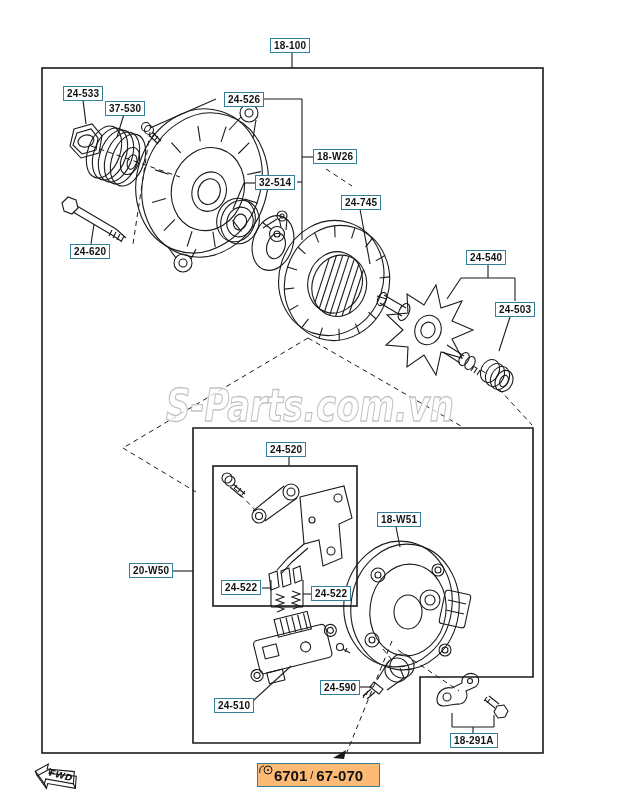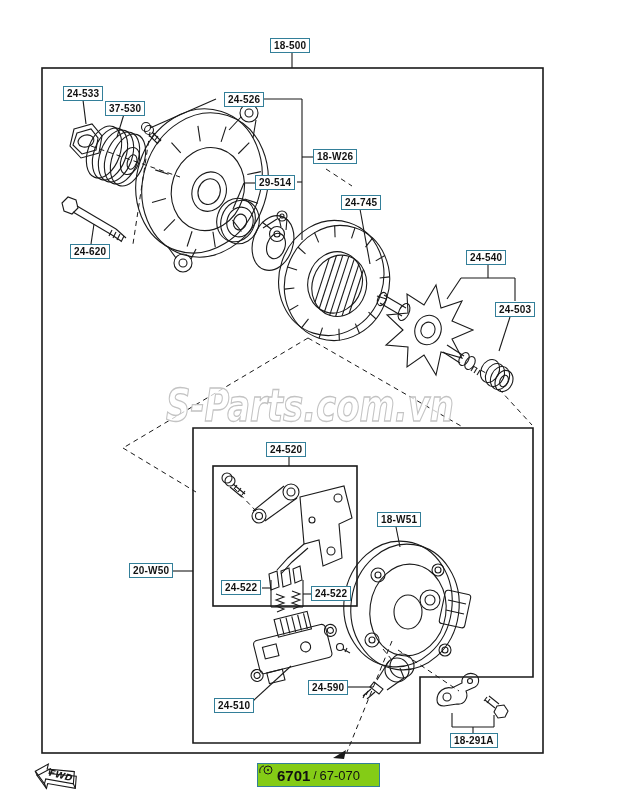--- a/index.html
+++ b/index.html
@@ -3,25 +3,25 @@
 <meta charset="utf-8">
 <style>
   html,body{margin:0;padding:0;background:#ffffff;}
   .stage{position:relative;width:618px;height:798px;background:#fff;overflow:hidden;
          font-family:"Liberation Sans",sans-serif;}
   .stage svg{position:absolute;left:0;top:0;}
   .plabel{position:absolute;background:#ffffff;border:1.5px solid var(--label-border,#337f99);
           color:#111;font-size:10px;font-weight:700;line-height:11px;padding:1px 3px;
           white-space:nowrap;letter-spacing:.2px;z-index:5;}
   .figure-ref{position:absolute;left:257px;top:763px;width:121px;height:22px;
-          background:#84cc16;border:1.6px solid var(--label-border,#337f99);
+          background:#fdba74;border:1.6px solid var(--label-border,#337f99);
           display:flex;align-items:center;justify-content:center;gap:3px;z-index:5;}
   .figure-ref .page{font-size:15px;font-weight:700;color:#111;line-height:1;}
   .figure-ref .sep{font-size:11px;color:#111;line-height:1;}
-  .figure-ref .section{font-size:13px;font-weight:400;color:#111;line-height:1;}
+  .figure-ref .section{font-size:15px;font-weight:700;color:#111;line-height:1;}
   .art line,.art path,.art ellipse,.art circle,.art rect,.art polyline,.art polygon{
     stroke:#1a1a1a;fill:none;stroke-width:1.1;}
   .art .dash{stroke-dasharray:5 4;stroke-width:1;}
   .art .fill{fill:#1a1a1a;stroke:none;}
   .art .thick{stroke-width:1.6;}
 </style>
 </head>
 <body>
 
 <div class="stage">
@@ -326,37 +326,37 @@
   <g transform="translate(36,760) rotate(14)">
     <polygon points="2,11 13,1 13,6 40,2 42,14 14,16 14,21" transform="translate(3,4)"></polygon>
     <polygon points="2,11 13,1 13,6 40,2 42,14 14,16 14,21" fill="#ffffff"></polygon>
     <line x1="2" y1="11" x2="5" y2="15"></line>
     <line x1="14" y1="21" x2="17" y2="25"></line>
     <line x1="42" y1="14" x2="45" y2="18"></line>
     <text x="16" y="12" font-size="9" font-weight="700" font-style="italic" font-family="DejaVu Sans, sans-serif" fill="#1a1a1a" stroke="none">FWD</text>
   </g>
 </svg>
 
-<div class="plabel" style="left:270px;top:38px">18-500</div>
+<div class="plabel" style="left:270px;top:38px">18-100</div>
 <div class="plabel" style="left:63px;top:86px">24-533</div>
 <div class="plabel" style="left:105px;top:101px">37-530</div>
 <div class="plabel" style="left:224px;top:92px">24-526</div>
 <div class="plabel" style="left:313px;top:149px">18-W26</div>
-<div class="plabel" style="left:255px;top:175px">29-514</div>
+<div class="plabel" style="left:255px;top:175px">32-514</div>
 <div class="plabel" style="left:341px;top:195px">24-745</div>
 <div class="plabel" style="left:466px;top:250px">24-540</div>
 <div class="plabel" style="left:495px;top:302px">24-503</div>
 <div class="plabel" style="left:70px;top:244px">24-620</div>
 <div class="plabel" style="left:266px;top:442px">24-520</div>
 <div class="plabel" style="left:377px;top:512px">18-W51</div>
 <div class="plabel" style="left:129px;top:563px">20-W50</div>
 <div class="plabel" style="left:221px;top:580px">24-522</div>
 <div class="plabel" style="left:311px;top:586px">24-522</div>
 <div class="plabel" style="left:214px;top:698px">24-510</div>
-<div class="plabel" style="left:308px;top:680px">24-590</div>
+<div class="plabel" style="left:320px;top:680px">24-590</div>
 <div class="plabel" style="left:450px;top:733px">18-291A</div>
 
 <div class="figure-ref">
   <svg width="16" height="12" viewBox="0 0 16 12">
     <path d="M2,9 C1,5 3,2 6,2" stroke="#1a1a1a" fill="none" stroke-width="1"></path>
     <circle cx="10" cy="6" r="4" stroke="#1a1a1a" fill="none" stroke-width="1"></circle>
     <circle cx="10" cy="6" r="1" fill="#1a1a1a"></circle>
   </svg>
   <span class="page">6701</span>
   <span class="sep">/</span>

